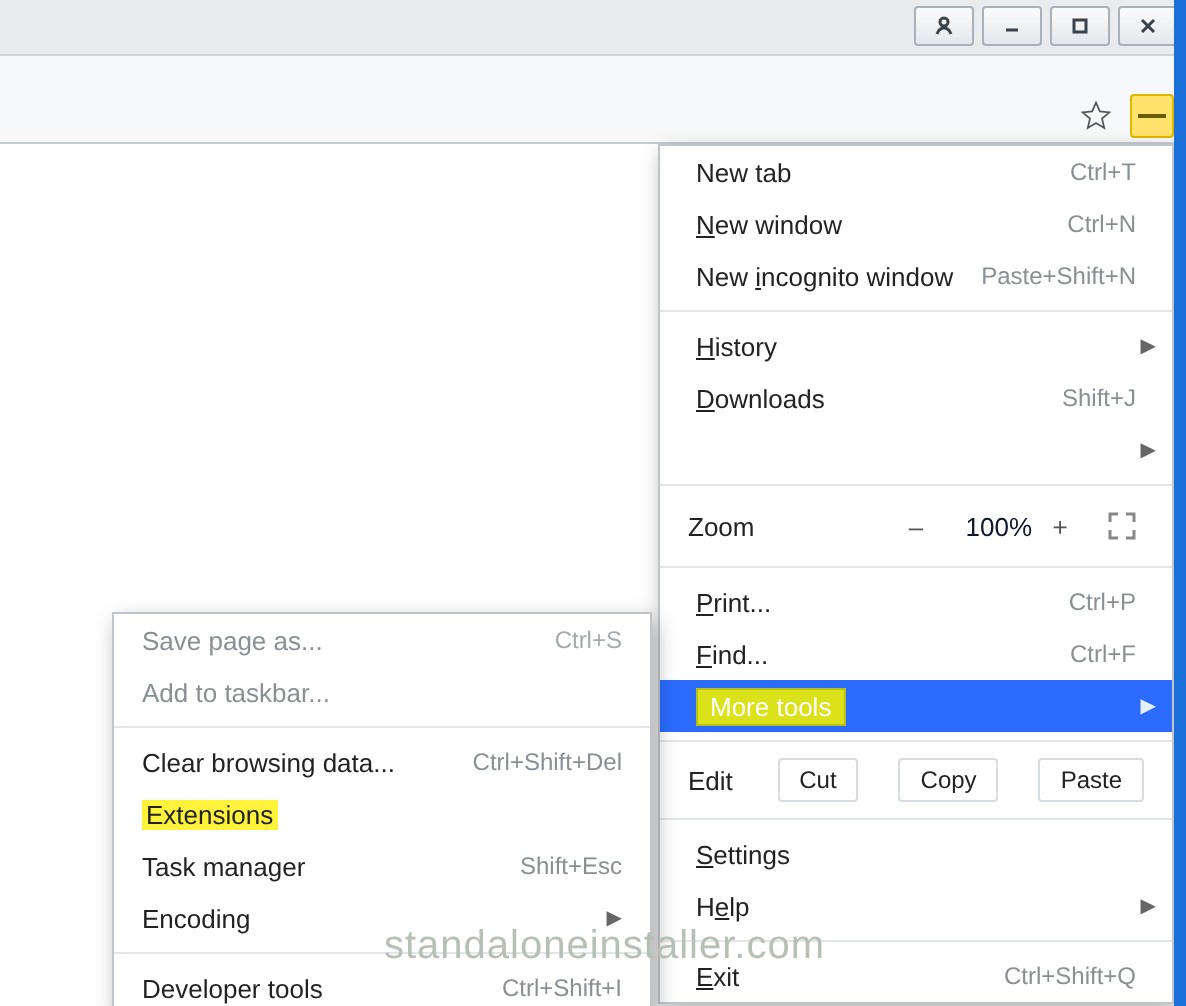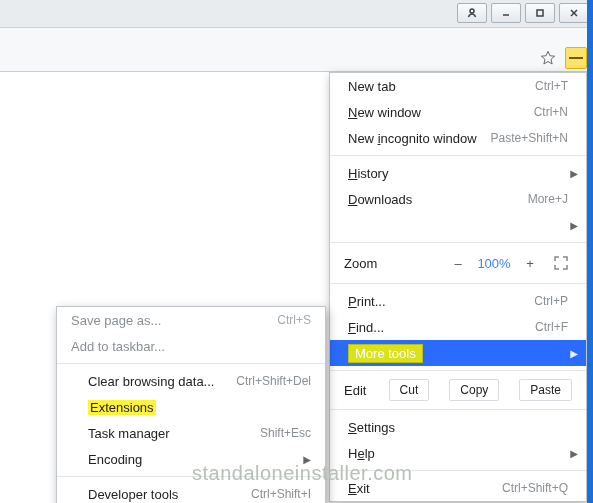--- a/index.html
+++ b/index.html
@@ -27,34 +27,34 @@
 .menu .row .sc { color:#8a8f94; font-size:12px; }
 .menu .row .arrow { position:absolute; right:8px; top:50%; transform:translateY(-50%); color:#666; font-size:10px; }
 .menu .row.sel { background:#2b6cff; color:#fff; }
 .menu .row.sel .sc, .menu .row.sel .arrow { color:#e8efff; }
 .menu hr { border:none; border-top:1px solid #e3e6e9; margin:4px 0; }
 .menu .u { text-decoration: underline; text-decoration-thickness:1px; }
 
 .zoomrow { display:flex; align-items:center; height:32px; padding:0 14px; }
 .zoomrow .zlbl { flex:1; color:#222; }
 .zoomrow .zbtn { width:28px; text-align:center; color:#555; }
-.zoomrow .zval { width:44px; text-align:center; color:#3b82f6; }
+.zoomrow .zval { width:44px; text-align:right; color:#0f172a; }
 .zoomrow .full { width:22px; height:18px; margin-left:6px; display:flex; align-items:center; justify-content:center; }
 .zoomrow .full svg { width:16px; height:16px; stroke:#888; stroke-width:1.5; fill:none; }
 
 .editrow { display:flex; align-items:center; height:30px; padding:0 14px; }
 .editrow .elbl { flex:1; color:#222; }
 .editrow .ebox { border:1px solid #d8dce0; padding:3px 10px; margin-left:20px; color:#222; font-size:12px; border-radius:2px; }
 
 .more-box { display:inline-block; background:#dbe21a; border:1px solid #b8bf15; padding:1px 6px; }
 
 
 .submenu { position:absolute; top:306px; left:56px; width:270px; background:#fff; border:1px solid #bfc5cb; box-shadow:2px 4px 10px rgba(0,0,0,.3); }
 .submenu .srow { display:flex; align-items:center; height:26px; padding:0 14px; color:#8a8f94; }
-.submenu .srow.enabled { color:#222;margin-left:17px; }
+.submenu .srow.enabled { color:#222; }
 .submenu .srow .slbl { flex:1; }
 .submenu .srow .ssc { color:#a5aaae; font-size:12px; }
 .submenu .srow.enabled .ssc { color:#8a8f94; }
 .submenu .srow .sarrow { color:#666; font-size:10px; margin-left:6px; }
 .submenu hr { border:none; border-top:1px solid #e3e6e9; margin:4px 0; }
 .ext-hl { background:#fff23a; padding:0 2px; }
 
 
 .right-edge { position:absolute; top:0; right:0; width:6px; height:100%; background:#1a6fd8; }
 
@@ -121,21 +121,21 @@
       <span class="lbl">New <span class="u">i</span>ncognito window</span>
       <span class="sc">Paste+Shift+N</span>
     </div>
   <hr>
   <div class="row">
       <span class="lbl"><span class="u">H</span>istory</span>
       <span class="arrow">▶</span>
     </div>
   <div class="row">
       <span class="lbl"><span class="u">D</span>ownloads</span>
-      <span class="sc">More+J</span>
+      <span class="sc">Shift+J</span>
     </div>
   <div class="row">
       <span class="arrow">▶</span>
     </div>
   <hr>
   <div class="zoomrow">
     <span class="zlbl">Zoom</span>
     <span class="zbtn">–</span>
     <span class="zval">100%</span>
     <span class="zbtn">+</span>

